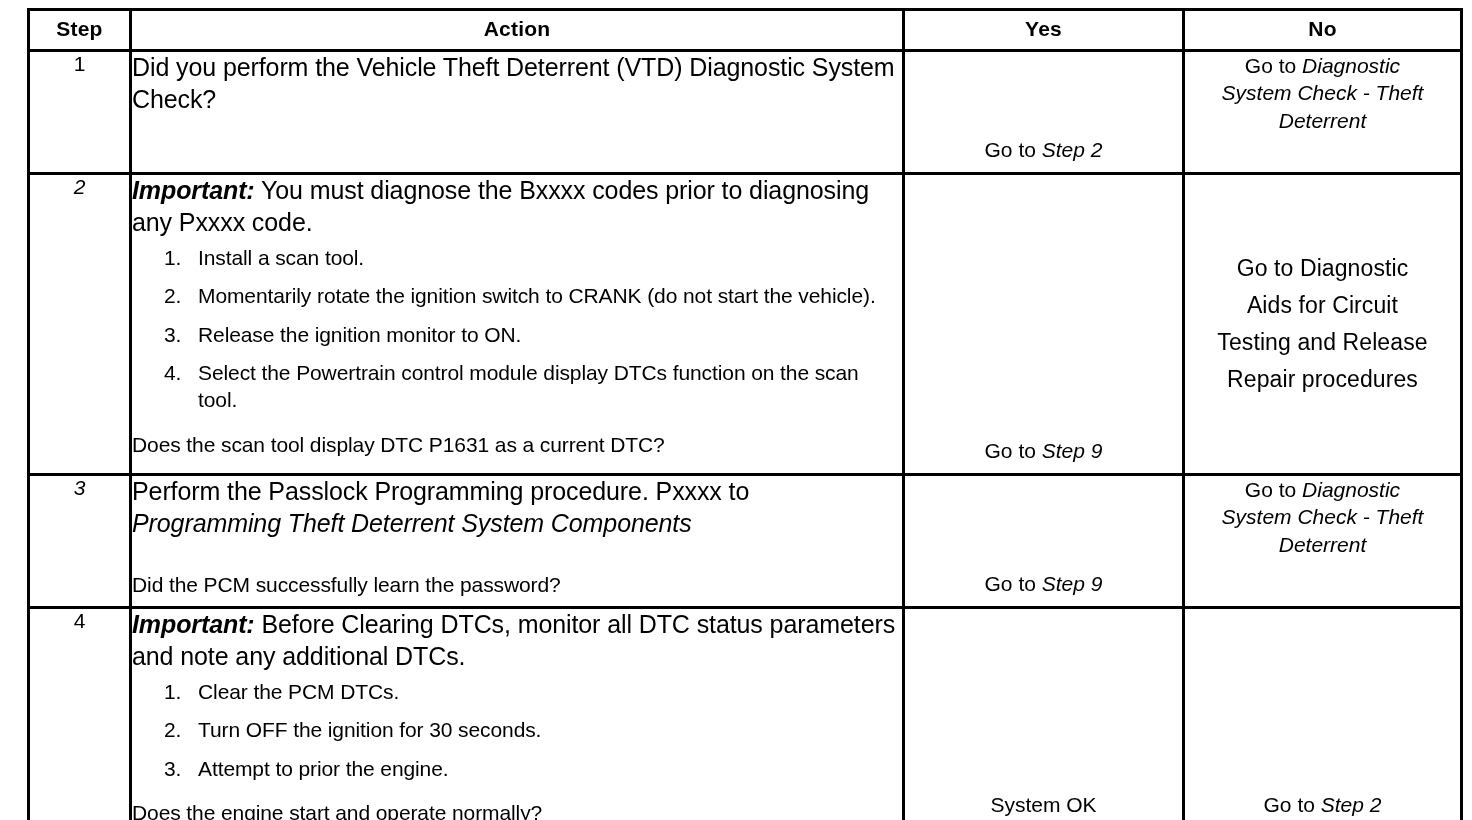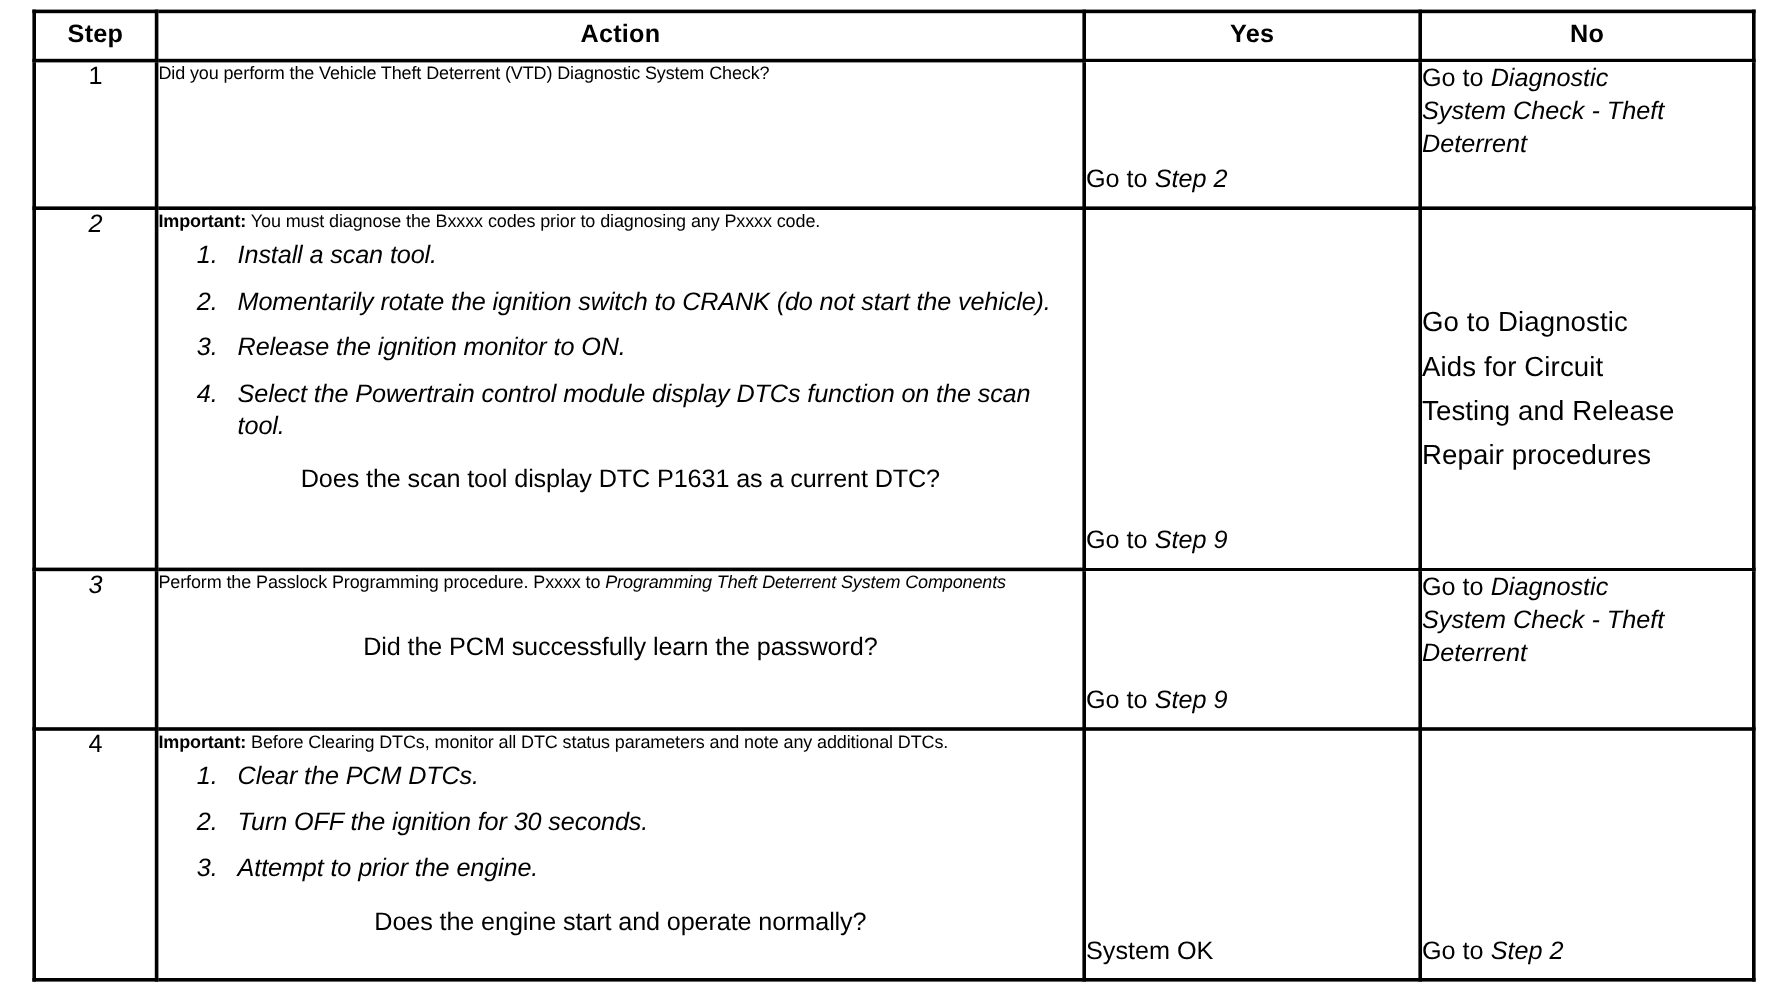--- a/index.html
+++ b/index.html
@@ -63,66 +63,65 @@
     font-size: 21px;
   }
   .step-num { display: inline-block; }
   .step-num.italic { font-style: italic; }
 
   
   td.action-cell {
     padding: 7px 10px 6px 12px;
   }
   .act-para {
-    font-size: 15px;
+    font-size: 25px;
     line-height: 1.27;
     margin: 0 0 2px 0;
     letter-spacing: -0.1px;
   }
-  .act-para b { font-weight: bold; }
+  .act-para b { font-weight: bold; font-style: italic; }
   .act-para i { font-style: italic; }
 
   ol.act-list {
     margin: 6px 0 4px 0;
     padding: 0 0 0 32px;
     list-style: none;
     counter-reset: actitem;
   }
   ol.act-list > li {
     position: relative;
     font-size: 21px;
     line-height: 1.27;
     margin: 0 0 12px 0;
     padding-left: 34px;
     letter-spacing: -0.1px;
     counter-increment: actitem;
-    font-style: italic;
   }
   ol.act-list > li:last-child { margin-bottom: 0; }
   ol.act-list > li::before {
     content: counter(actitem) ".";
     position: absolute;
     left: 0;
     top: 0;
     width: 26px;
     text-align: left;
   }
 
   .act-question {
     font-size: 21px;
     line-height: 1.27;
     margin: 0;
     letter-spacing: -0.1px;
-    text-align: center;
   }
   .act-spacer { height: 30px; }
   .act-spacer-sm { height: 14px; }
 
   
   td.ans-cell {
+    text-align: center;
     font-size: 21px;
     line-height: 1.3;
     padding: 8px 8px 8px 8px;
     position: relative;
   }
   td.ans-cell.bottom {
     vertical-align: bottom;
     padding-bottom: 9px;
   }
   td.ans-cell.top {

